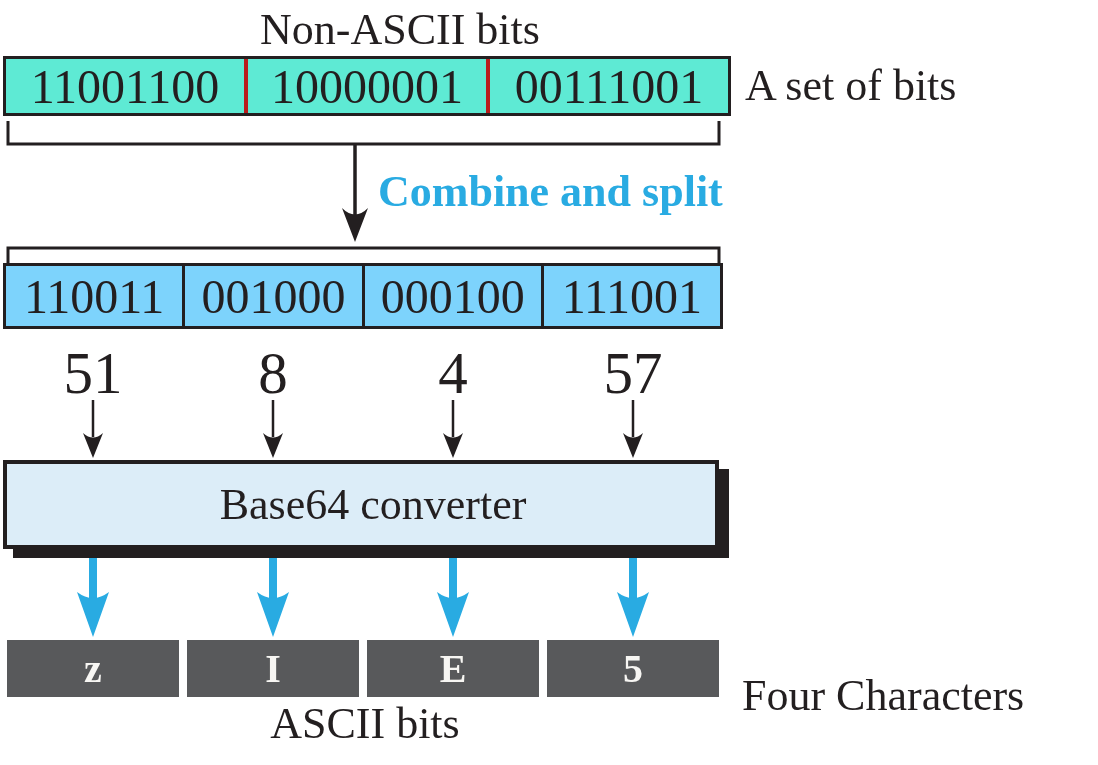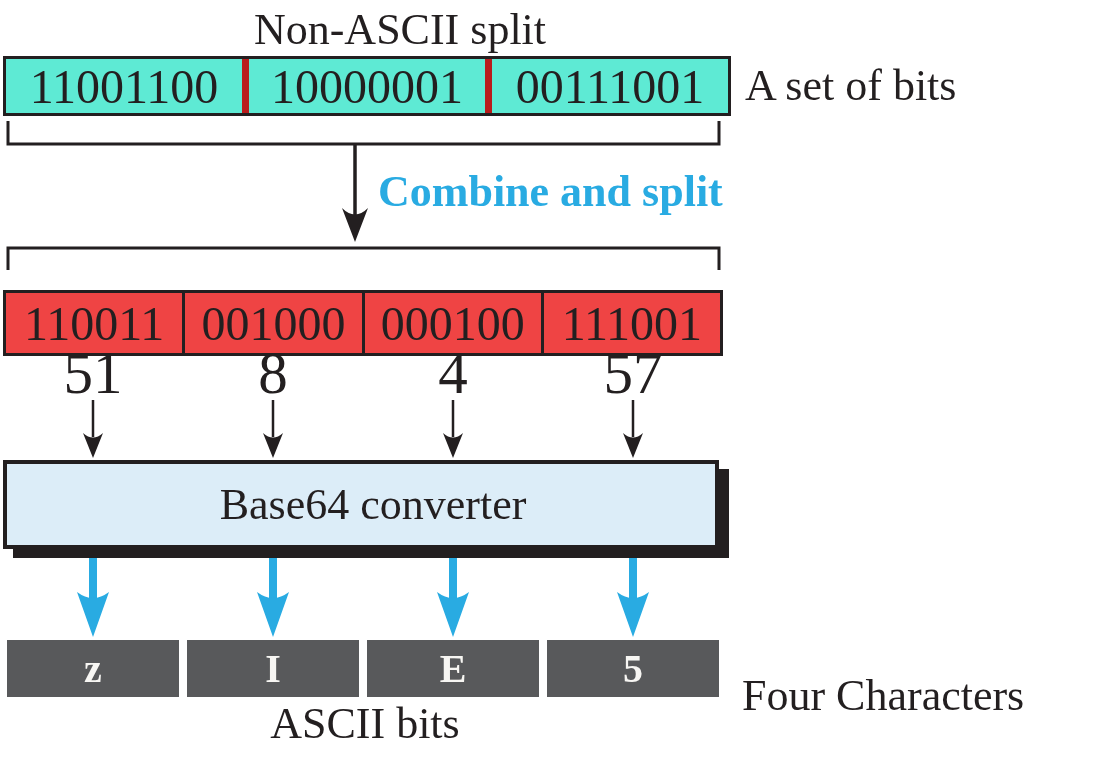--- a/index.html
+++ b/index.html
@@ -33,29 +33,29 @@
     left: 3px; top: 56px; width: 728px; height: 60px;
     display: flex;
     background: #5eead4;
     border: 3px solid #231F20;
     box-sizing: border-box;
   }
   .bits-row .cell {
     flex: 1 1 0;
     display: flex; align-items: center; justify-content: center;
     font-size: 48px;
-    border-left: 7px solid #b91c1c;
+    border-left: 4px solid #b91c1c;
   }
   .bits-row .cell:first-child { border-left: none; }
 
   
   .chunks-row {
-    left: 3px; top: 290px; width: 720px; height: 66px;
+    left: 3px; top: 263px; width: 720px; height: 66px;
     display: flex;
-    background: #ef4444;
+    background: #7dd3fc;
     border: 3px solid #231F20;
     box-sizing: border-box;
   }
   .chunks-row .cell {
     flex: 1 1 0;
     display: flex; align-items: center; justify-content: center;
     font-size: 48px;
     border-left: 3px solid #231F20;
   }
   .chunks-row .cell:first-child { border-left: none; }
@@ -126,21 +126,21 @@
       <path d="M93 637 L77 592 Q93 604 109 592 Z" stroke="none"></path>
       <line x1="273" y1="556" x2="273" y2="601" stroke-width="8"></line>
       <path d="M273 637 L257 592 Q273 604 289 592 Z" stroke="none"></path>
       <line x1="453" y1="556" x2="453" y2="601" stroke-width="8"></line>
       <path d="M453 637 L437 592 Q453 604 469 592 Z" stroke="none"></path>
       <line x1="633" y1="556" x2="633" y2="601" stroke-width="8"></line>
       <path d="M633 637 L617 592 Q633 604 649 592 Z" stroke="none"></path>
     </g>
   </svg>
 
-  <div class="abs lbl lbl-top">Non-ASCII split</div>
+  <div class="abs lbl lbl-top">Non-ASCII bits</div>
 
   <div class="abs bits-row">
     <div class="cell">11001100</div>
     <div class="cell">10000001</div>
     <div class="cell">00111001</div>
   </div>
   <div class="abs lbl lbl-bits">A set of bits</div>
 
   <div class="abs lbl lbl-combine">Combine and split</div>
 

